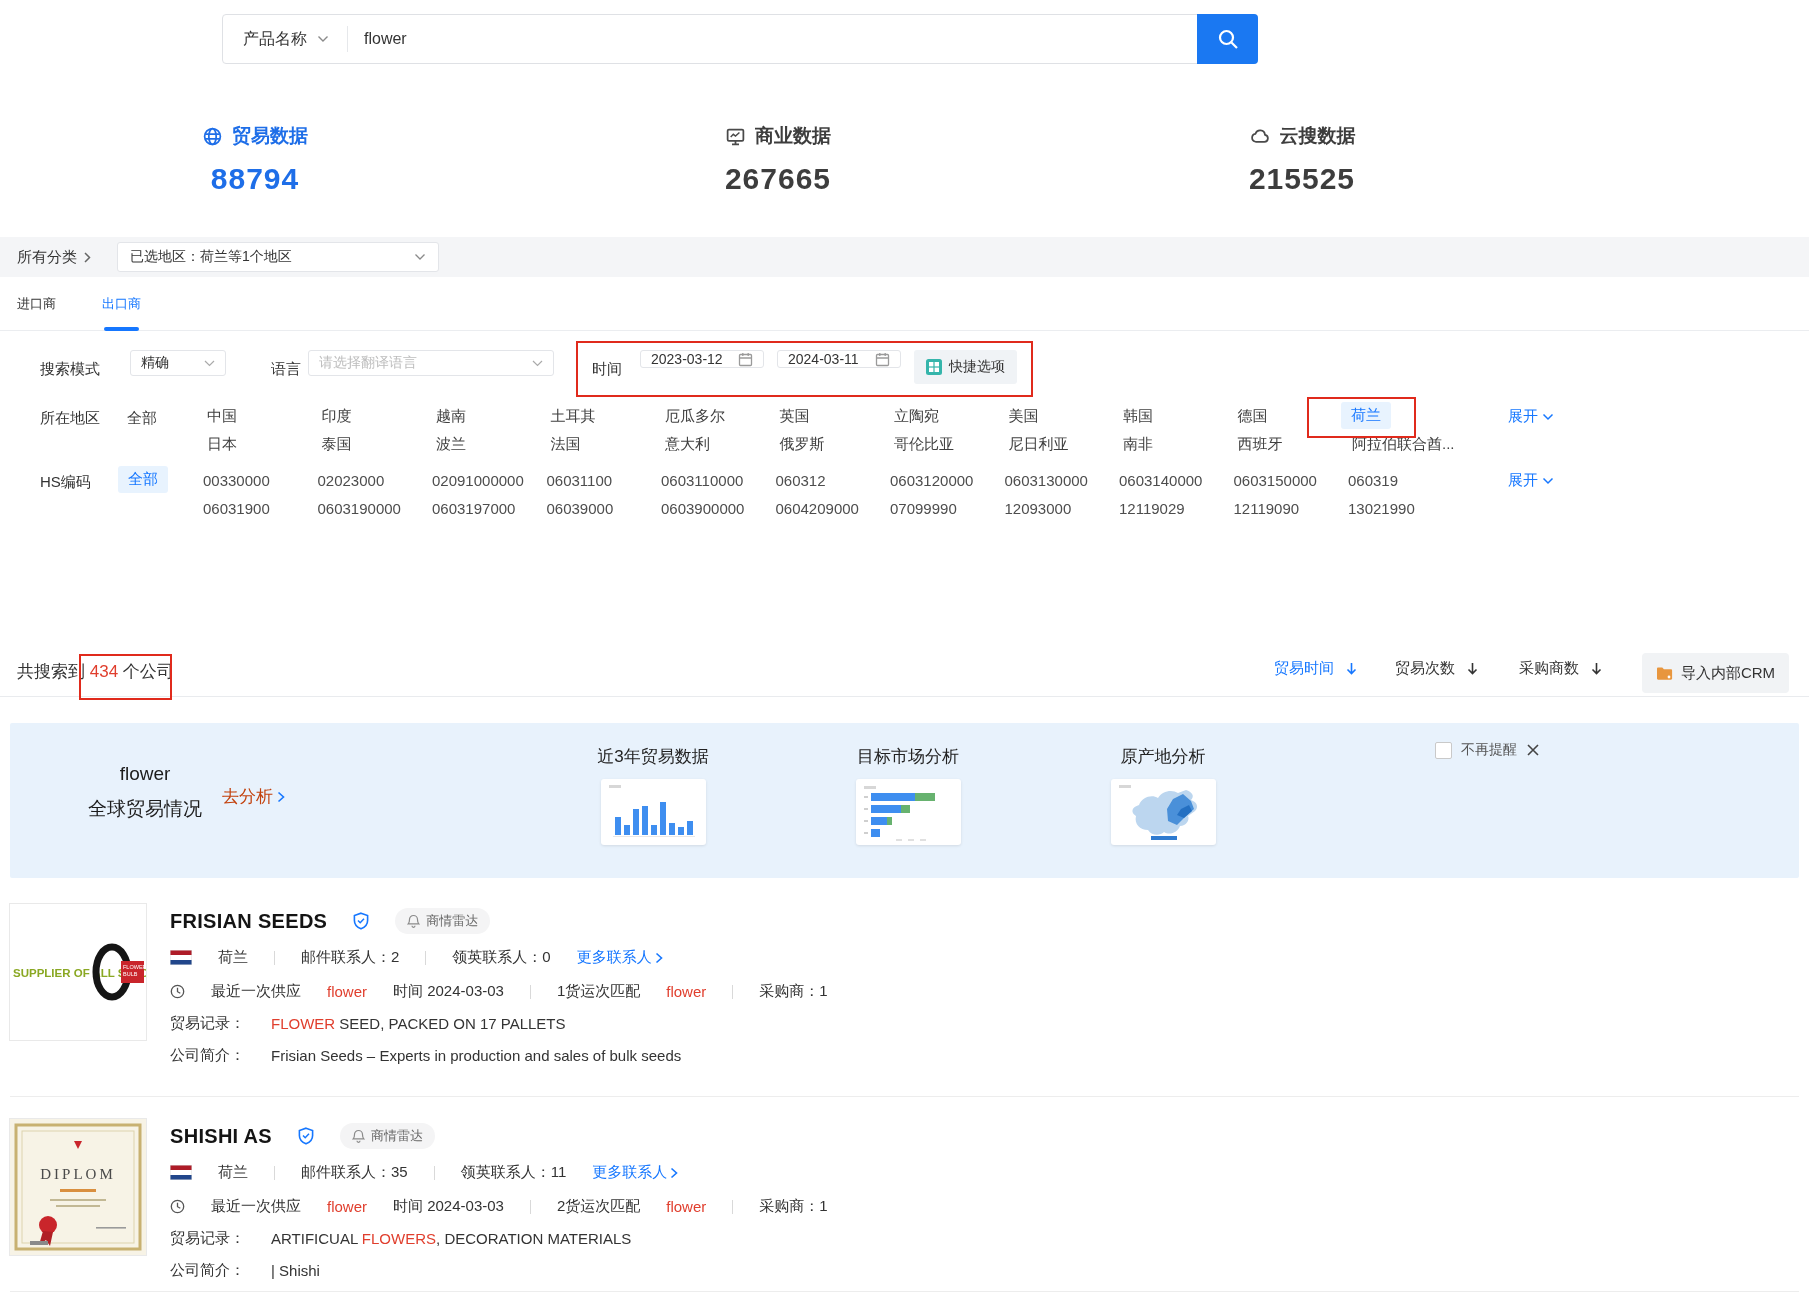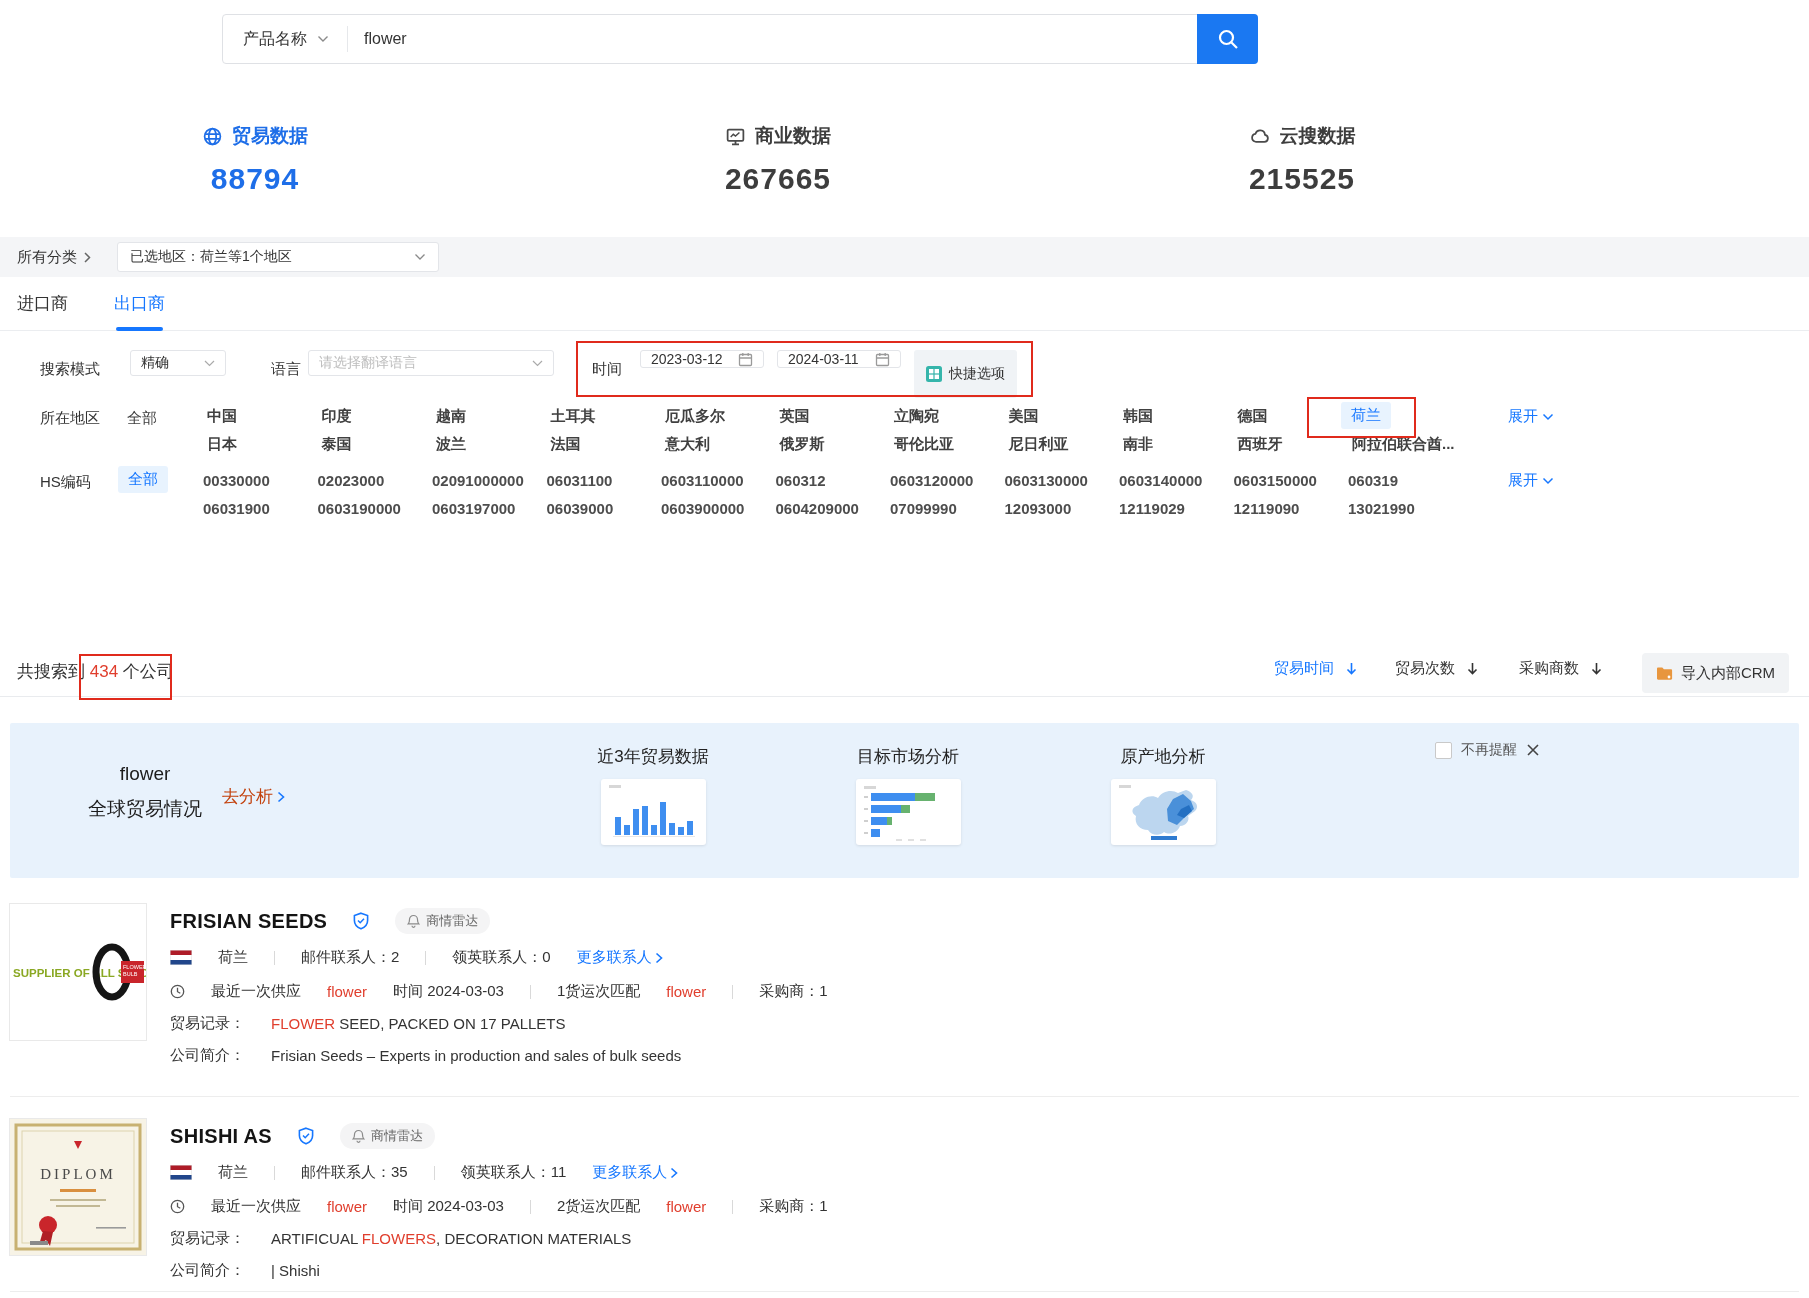--- a/index.html
+++ b/index.html
@@ -28,36 +28,36 @@
   .catbar{position:absolute;left:0;top:237px;width:100%;height:40px;background:#f4f5f7;display:flex;align-items:center;
           padding-left:17px;box-sizing:border-box;}
   .catbar .all{font-size:15px;color:#333;display:flex;align-items:center;gap:7px;cursor:pointer;}
   .region-select{margin-left:26px;width:322px;height:30px;background:#fff;border:1px solid #e3e5e9;border-radius:3px;
           display:flex;align-items:center;justify-content:space-between;padding:0 12px;font-size:14px;color:#333;
           box-sizing:border-box;cursor:pointer;}
 
   
   .tabs{position:absolute;left:0;top:277px;width:100%;height:54px;border-bottom:1px solid #ebedf0;display:flex;
         align-items:center;padding-left:17px;gap:46px;box-sizing:border-box;background:#fff;}
-  .tab{font-size:17px;color:#333;position:relative;height:100%;display:flex;align-items:center;cursor:pointer;}
+  .tab{font-size:13px;color:#333;position:relative;height:100%;display:flex;align-items:center;cursor:pointer;}
   .tab.active{color:#1677ff;}
   .tab.active::after{content:"";position:absolute;left:2px;right:2px;bottom:-1px;height:4px;background:#1677ff;border-radius:2px;}
 
   
   .flabel{position:absolute;font-size:15px;color:#333;white-space:nowrap;}
   .fselect{position:absolute;height:26px;border:1px solid #e3e5e9;border-radius:3px;background:#fff;display:flex;
            align-items:center;justify-content:space-between;padding:0 10px;font-size:14px;box-sizing:border-box;cursor:pointer;}
   .placeholder{color:#bdbdbd;}
   .datebox{position:absolute;height:18px;border:1px solid #e3e5e9;border-radius:3px;background:#fff;display:flex;
            align-items:center;justify-content:space-between;padding:0 10px;font-size:14px;color:#333;box-sizing:border-box;cursor:pointer;}
-  .quickbtn{position:absolute;height:48px;background:#f0f3f6;border-radius:3px;display:flex;align-items:center;gap:7px;
+  .quickbtn{position:absolute;height:34px;background:#f0f3f6;border-radius:3px;display:flex;align-items:center;gap:7px;
            padding:0 12px;font-size:14px;color:#333;cursor:pointer;}
   .fitem{font-size:15px;color:#404040;cursor:pointer;white-space:nowrap;}
   .hsitem{font-size:15px;color:#4d4d4d;cursor:pointer;white-space:nowrap;}
-  .fgrid{position:absolute;display:grid;grid-template-columns:repeat(11,114.5px);grid-auto-rows:28px;align-items:center;font-weight:bold;}
+  .fgrid{position:absolute;display:grid;grid-template-columns:repeat(11,114.5px);grid-auto-rows:28px;align-items:center;}
   .pill{background:#e8f3fe;color:#1677ff;border-radius:3px;padding:4px 10px;font-size:15px;cursor:pointer;white-space:nowrap;}
   .expand{position:absolute;color:#1677ff;font-size:15px;display:flex;align-items:center;gap:4px;cursor:pointer;}
 
   
   .redbox{position:absolute;border:2px solid #e02a1c;pointer-events:none;z-index:40;}
 
   
   .resbar{position:absolute;left:0;top:648px;width:100%;height:49px;border-bottom:1px solid #e9ebee;box-sizing:border-box;background:#fff;}
   .res-left{position:absolute;left:17px;top:12px;font-size:17px;color:#333;}
   .count{color:#e03e2d;}

